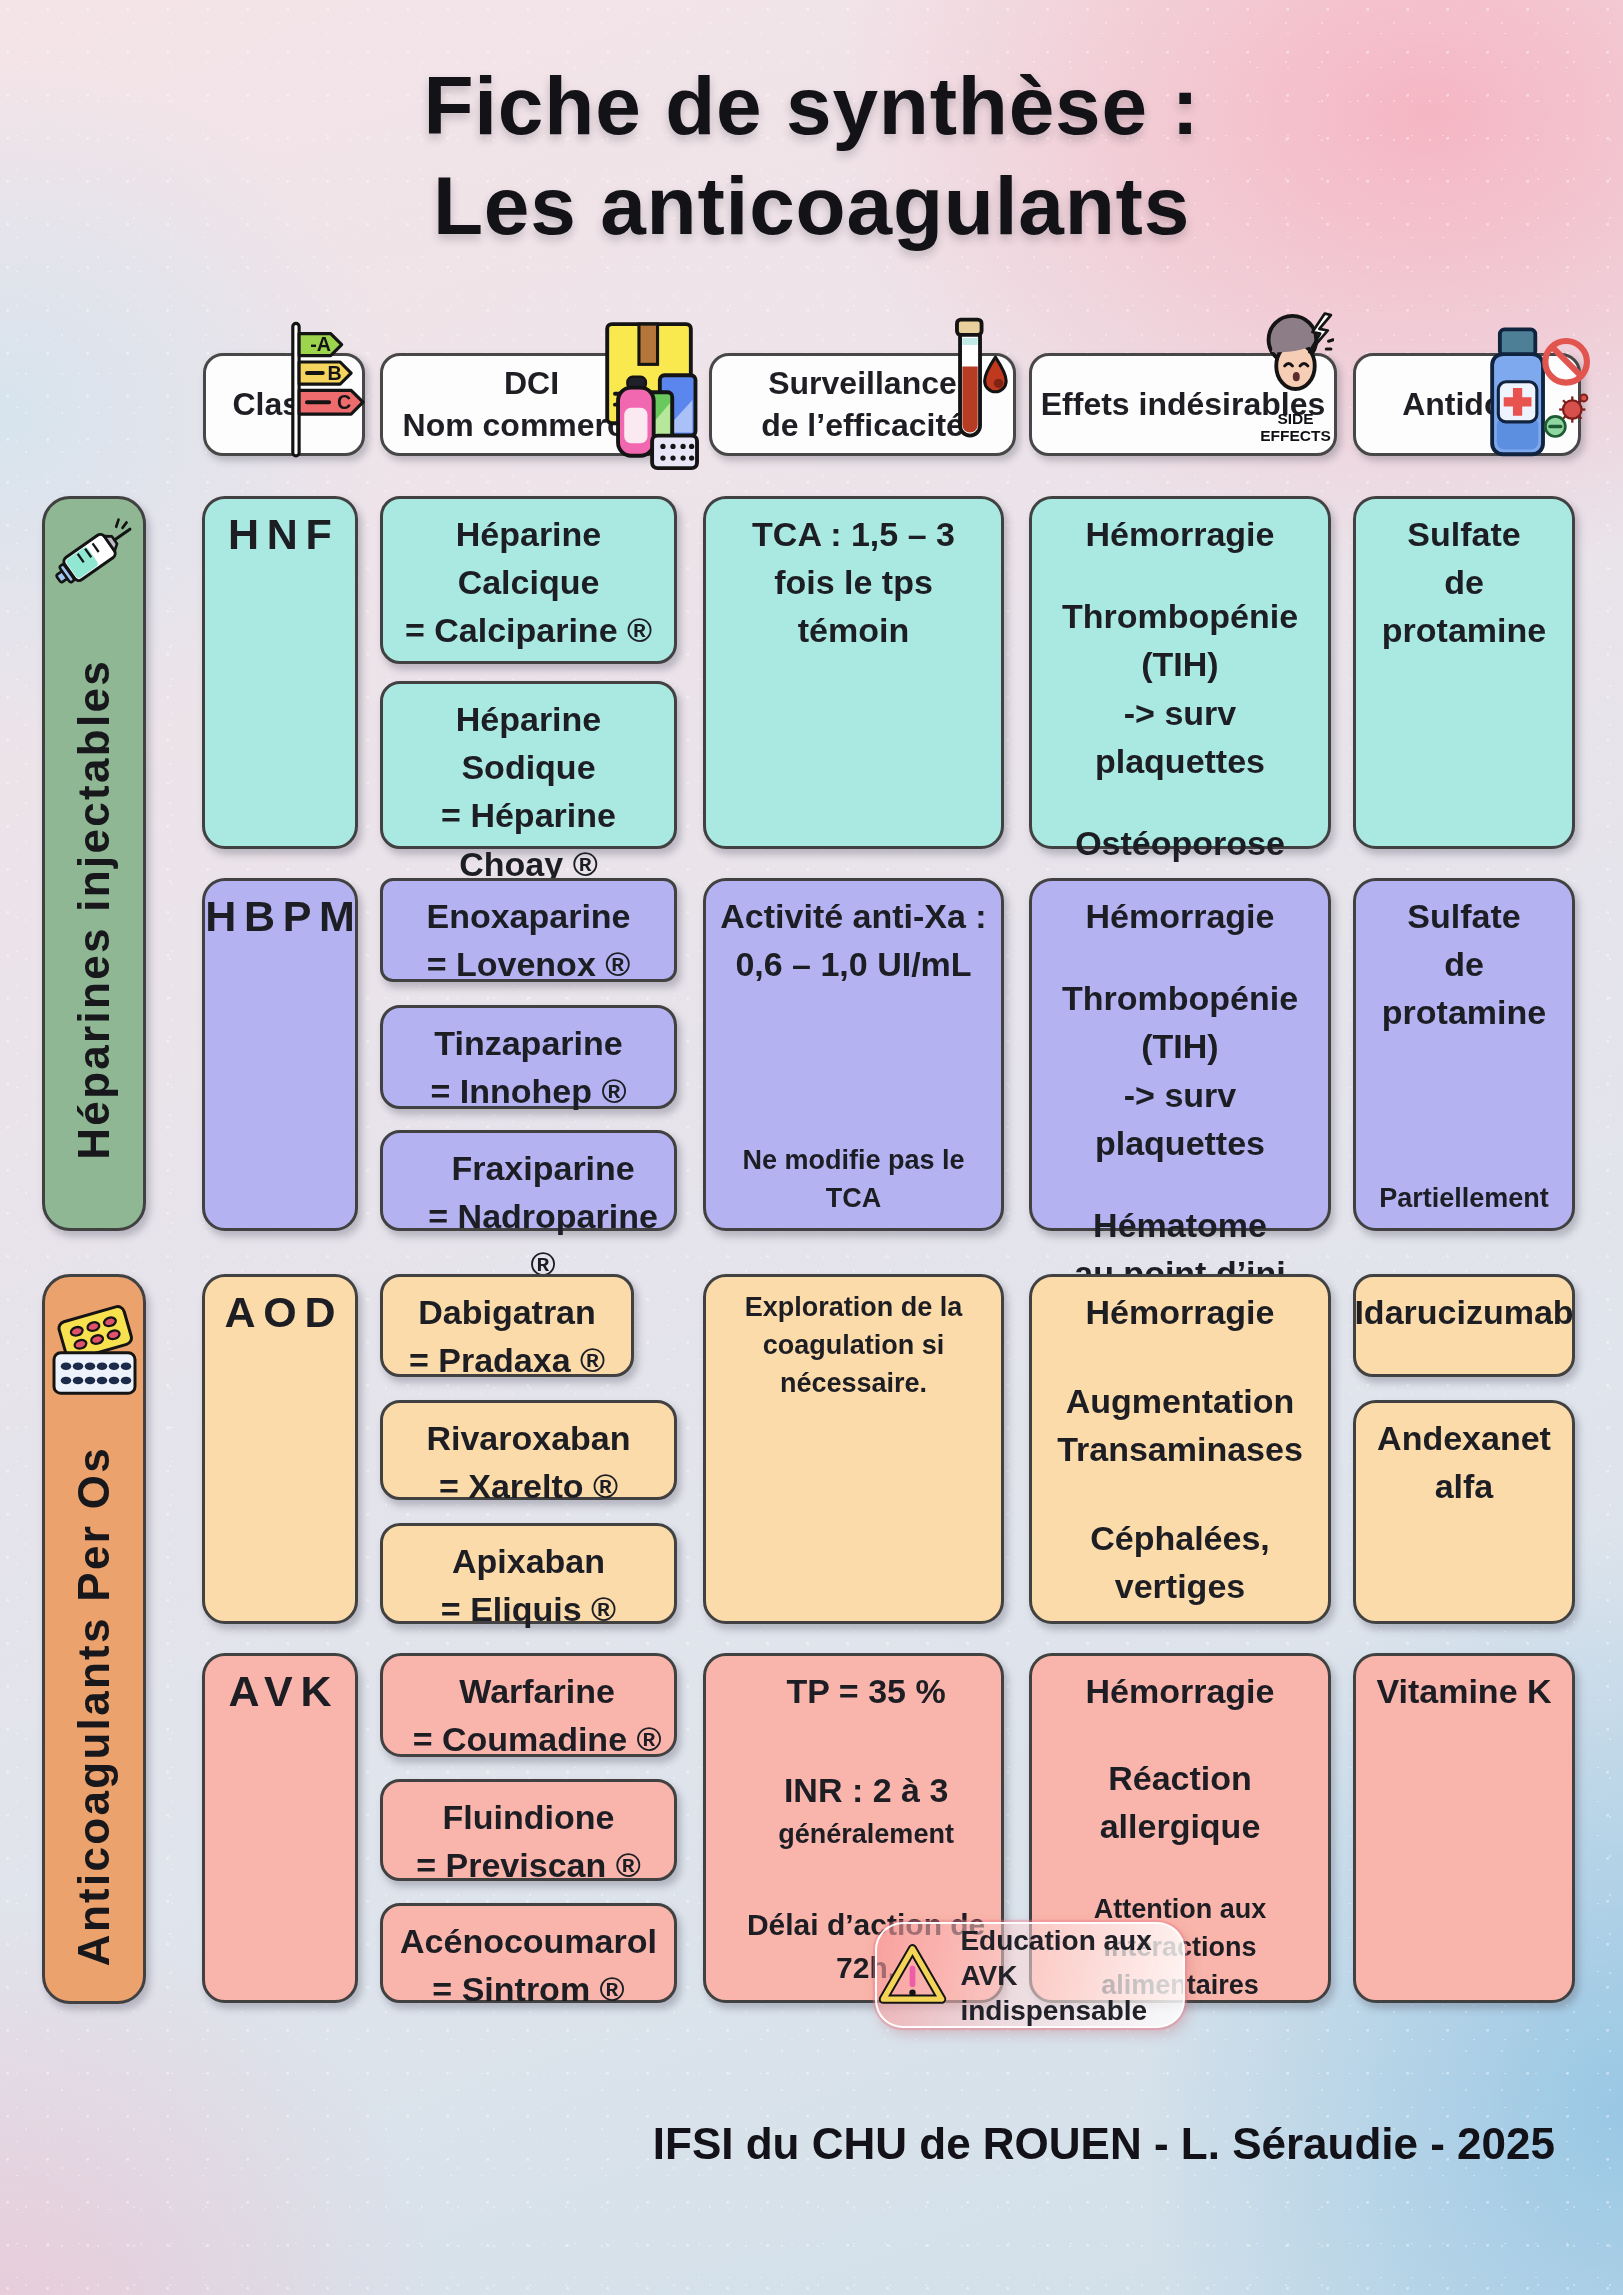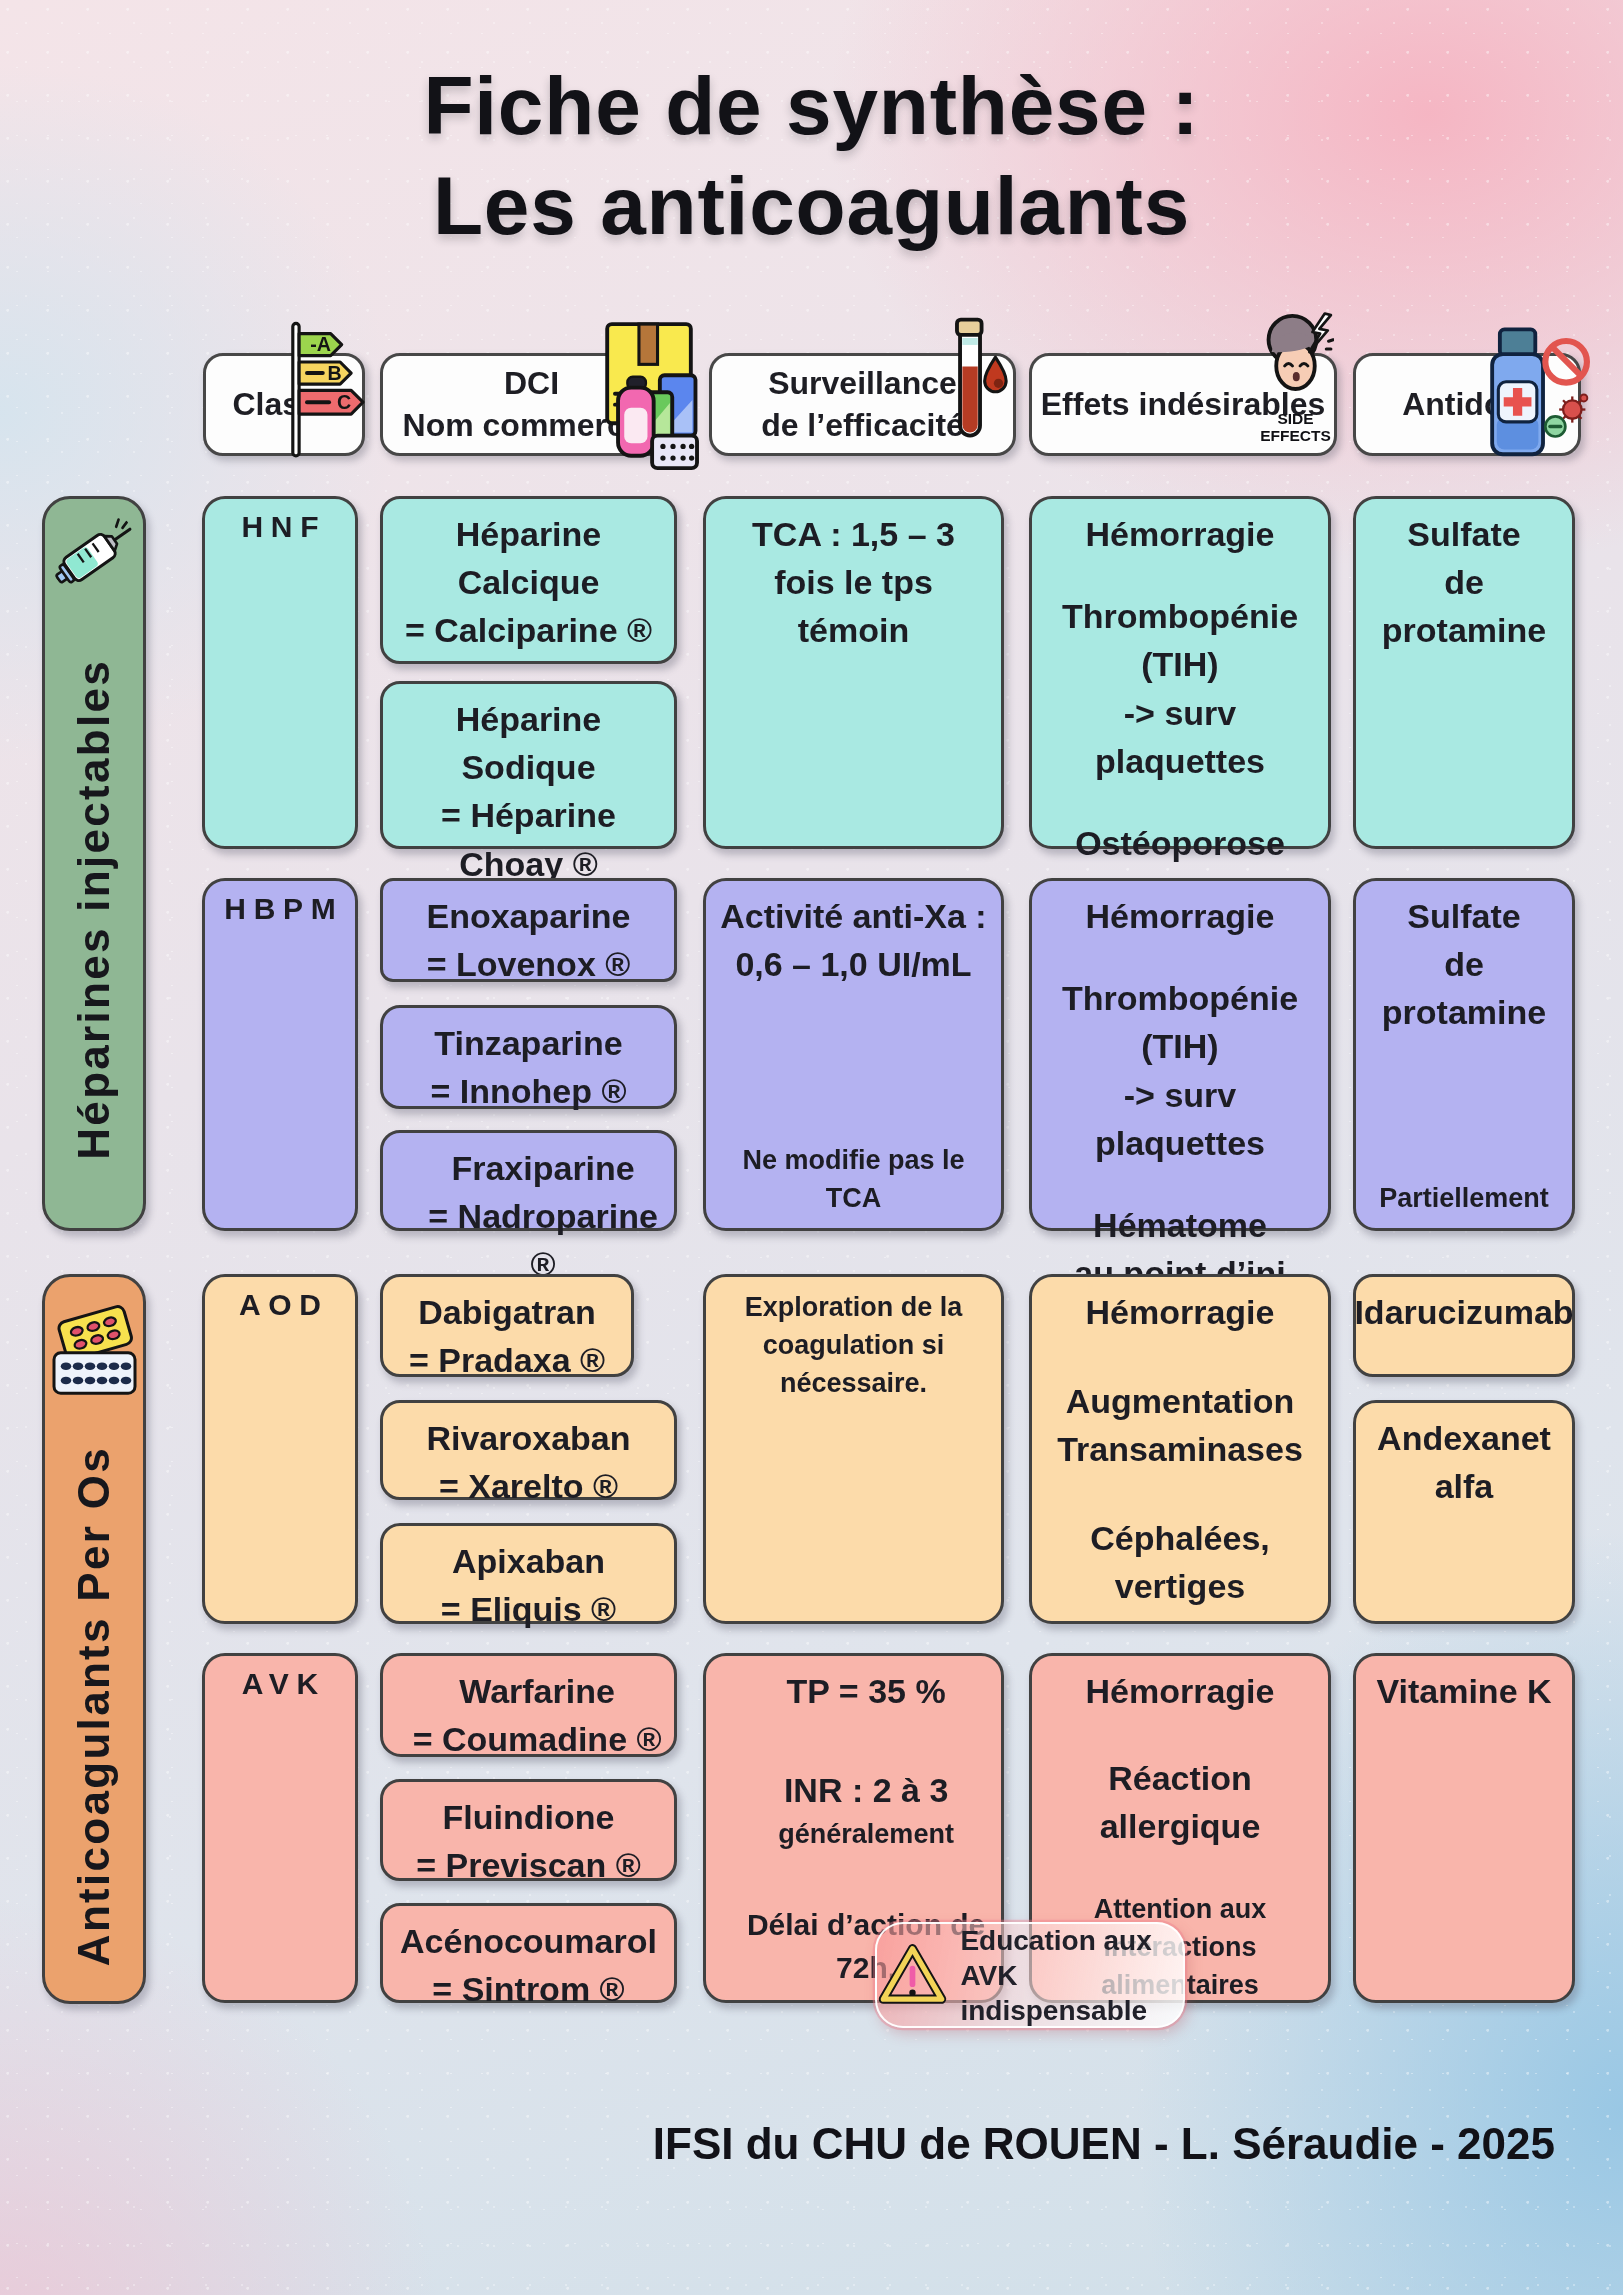--- a/index.html
+++ b/index.html
@@ -25,21 +25,21 @@
     text-align:center;font-weight:700;font-size:32px;line-height:1.3;white-space:pre-line;color:#1e1e24;}
   .card{border:3.9px solid var(--border,#414141);border-radius:23px;
     box-shadow:3.9px 5.4px 7.7px rgba(90,90,110,.33);display:flex;flex-direction:column;
     align-items:center;justify-content:space-between;text-align:center;box-sizing:border-box;padding:10.8px;}
   .c-cyan{background:var(--cyan,#a9e9e2);}
   .c-peri{background:var(--periwinkle,#b4b2f1);}
   .c-peach{background:var(--peach,#fcdbaa);}
   .c-salmon{background:var(--salmon,#f9b5ab);}
   .c-green{background:var(--green,#8fb794);}
   .c-orange{background:var(--orange,#eba26d);}
-  .klass{font-size:30px;font-weight:800;letter-spacing:7.7px;text-indent:7.7px;}
+  .klass{font-size:43px;font-weight:800;letter-spacing:7.7px;text-indent:7.7px;}
   .cell-text{margin:0;font-size:34px;font-weight:700;line-height:1.42;white-space:pre-line;}
   .note{font-size:27px;}
   .bold-note{font-size:30px;font-weight:800;}
   .gap44{gap:34px;} .gap56{gap:43px;} .gap50{gap:39px;}
   .vlabel{writing-mode:vertical-rl;transform:rotate(180deg);font-size:44px;font-weight:800;
     letter-spacing:2.3px;white-space:nowrap;color:#17171c;}
   .sidebar{justify-content:flex-start;padding-top:20px;gap:23px;}
   .sidebar .labelwrap{flex:1;display:flex;align-items:center;justify-content:center;}
   .se-caption{font-size:15.5px;font-weight:700;line-height:1.1;text-align:center;white-space:pre-line;color:#101014;}
   .badge{border-radius:28px;display:flex;align-items:center;justify-content:center;gap:12.4px;

